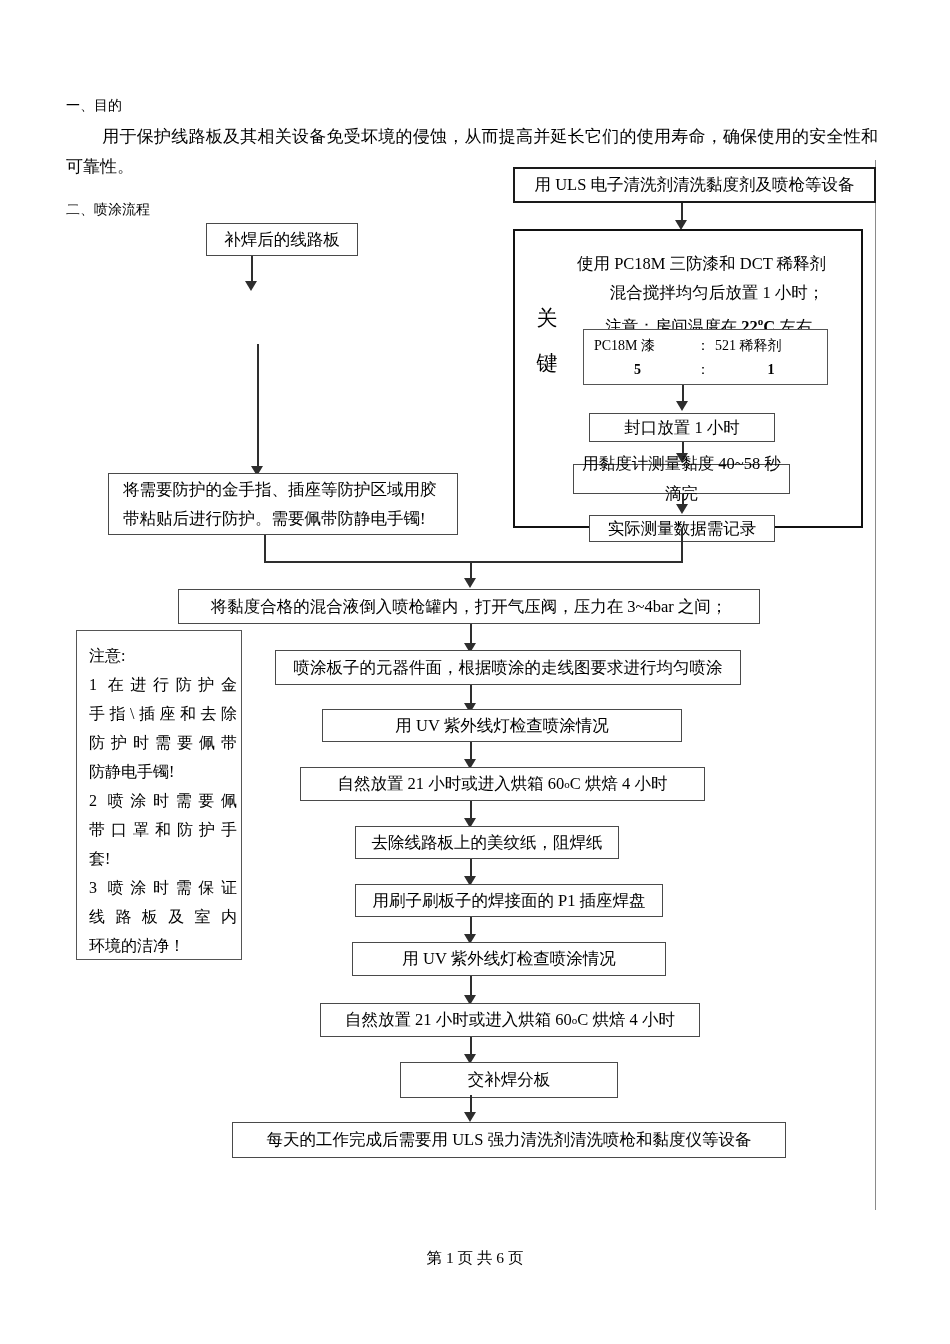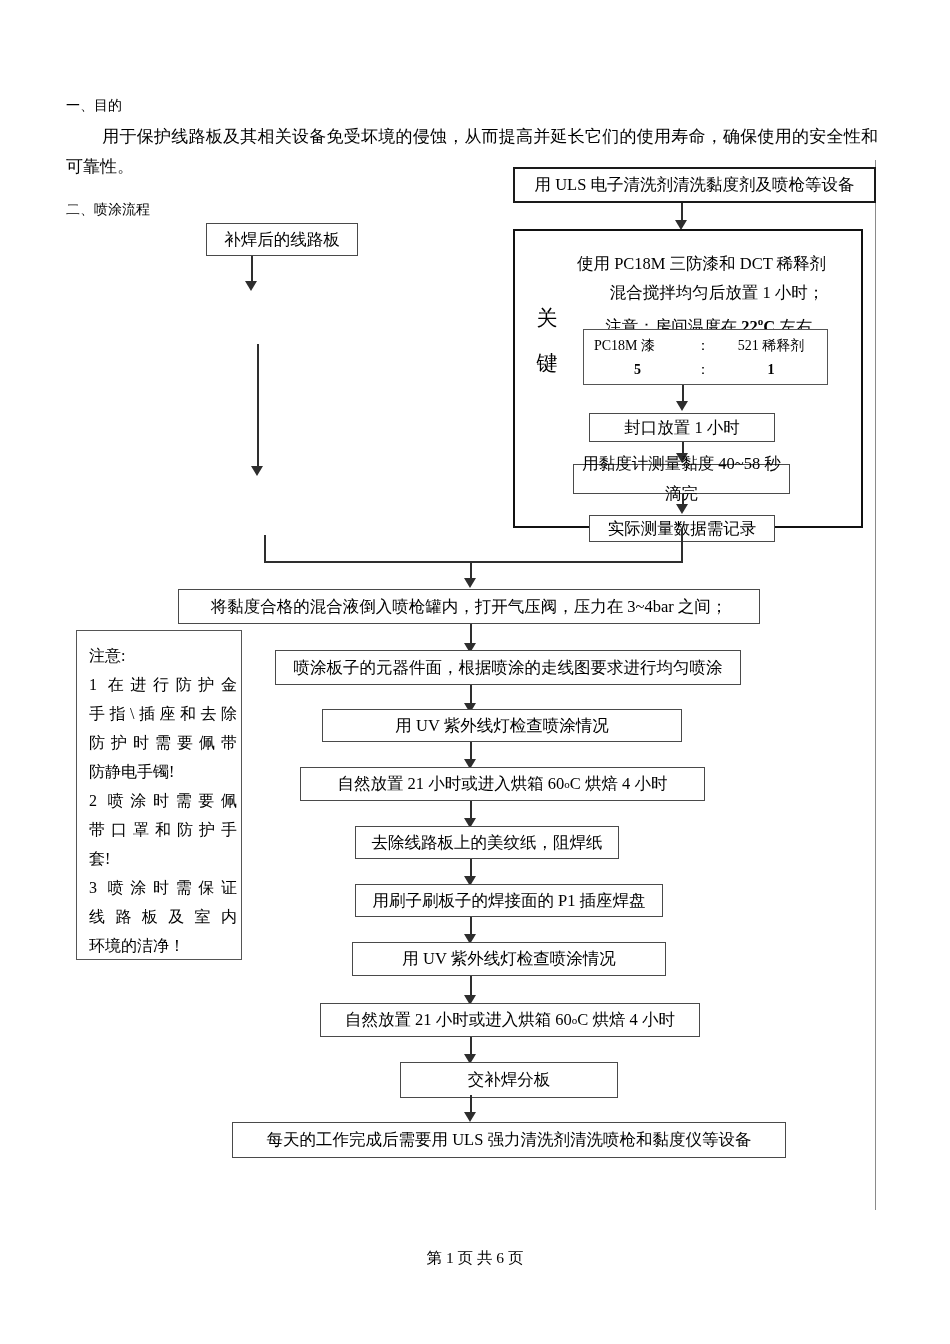--- a/index.html
+++ b/index.html
@@ -132,41 +132,42 @@
 
   <div class="box" style="left:176px;top:223px;width:152px;height:33px;margin-left:30px;">补焊后的线路板</div>
 
   <div class="vline" style="left:251px;top:256px;height:31px;"></div>
   <div class="arrow" style="left:245px;top:281px;"></div>
 
 
   <div class="vline" style="left:257px;top:344px;height:128px;"></div>
   <div class="arrow" style="left:251px;top:466px;"></div>
 
+  <div class="box left" style="left:108px;top:473px;width:350px;height:62px;padding:0 14px;line-height:29px;">将需要防护的金手指、插座等防护区域用胶带粘贴后进行防护。需要佩带防静电手镯!</div>
 
   <div class="box thick" style="left:513px;top:167px;width:363px;height:36px;">用 ULS 电子清洗剂清洗黏度剂及喷枪等设备</div>
 
   <div class="vline" style="left:681px;top:203px;height:24px;"></div>
   <div class="arrow" style="left:675px;top:220px;"></div>
 
   <div class="keybox" style="left:513px;top:229px;width:350px;height:299px;">
 
     <div class="key-label" style="left:14px;top:65px;">关</div>
     <div class="key-label" style="left:14px;top:110px;">键</div>
 
     <div class="key-text" style="left:62px;top:18px;width:280px;text-align:left;">使用 PC18M 三防漆和 DCT 稀释剂</div>
     <div class="key-text" style="left:62px;top:47px;width:280px;text-align:center;">混合搅拌均匀后放置 1 小时；</div>
 
     <div class="key-text" style="left:62px;top:76px;width:280px;text-align:center;"><span>注意：房间温度在 </span><b>22</b><b class="sup">o</b><b>C</b><span> 左右。</span></div>
 
     <div class="ratio-box" style="left:68px;top:98px;width:245px;height:56px;">
       <div class="ratio-row" style="top:3px;left:0;">
         <span style="width:108px;text-align:left;padding-left:10px;box-sizing:border-box;">PC18M 漆</span>
         <span style="width:24px;text-align:center;">：</span>
-        <span style="width:113px;text-align:center;">521 稀释剂</span>
+        <span style="width:113px;text-align:left;">521 稀释剂</span>
       </div>
       <div class="ratio-row" style="top:27px;left:0;font-weight:bold;">
         <span style="width:108px;text-align:center;">5</span>
         <span style="width:24px;text-align:center;font-weight:normal;">：</span>
         <span style="width:113px;text-align:center;">1</span>
       </div>
     </div>
 
     <div class="vline" style="left:167px;top:154px;height:22px;"></div>
     <div class="arrow" style="left:161px;top:170px;"></div>

